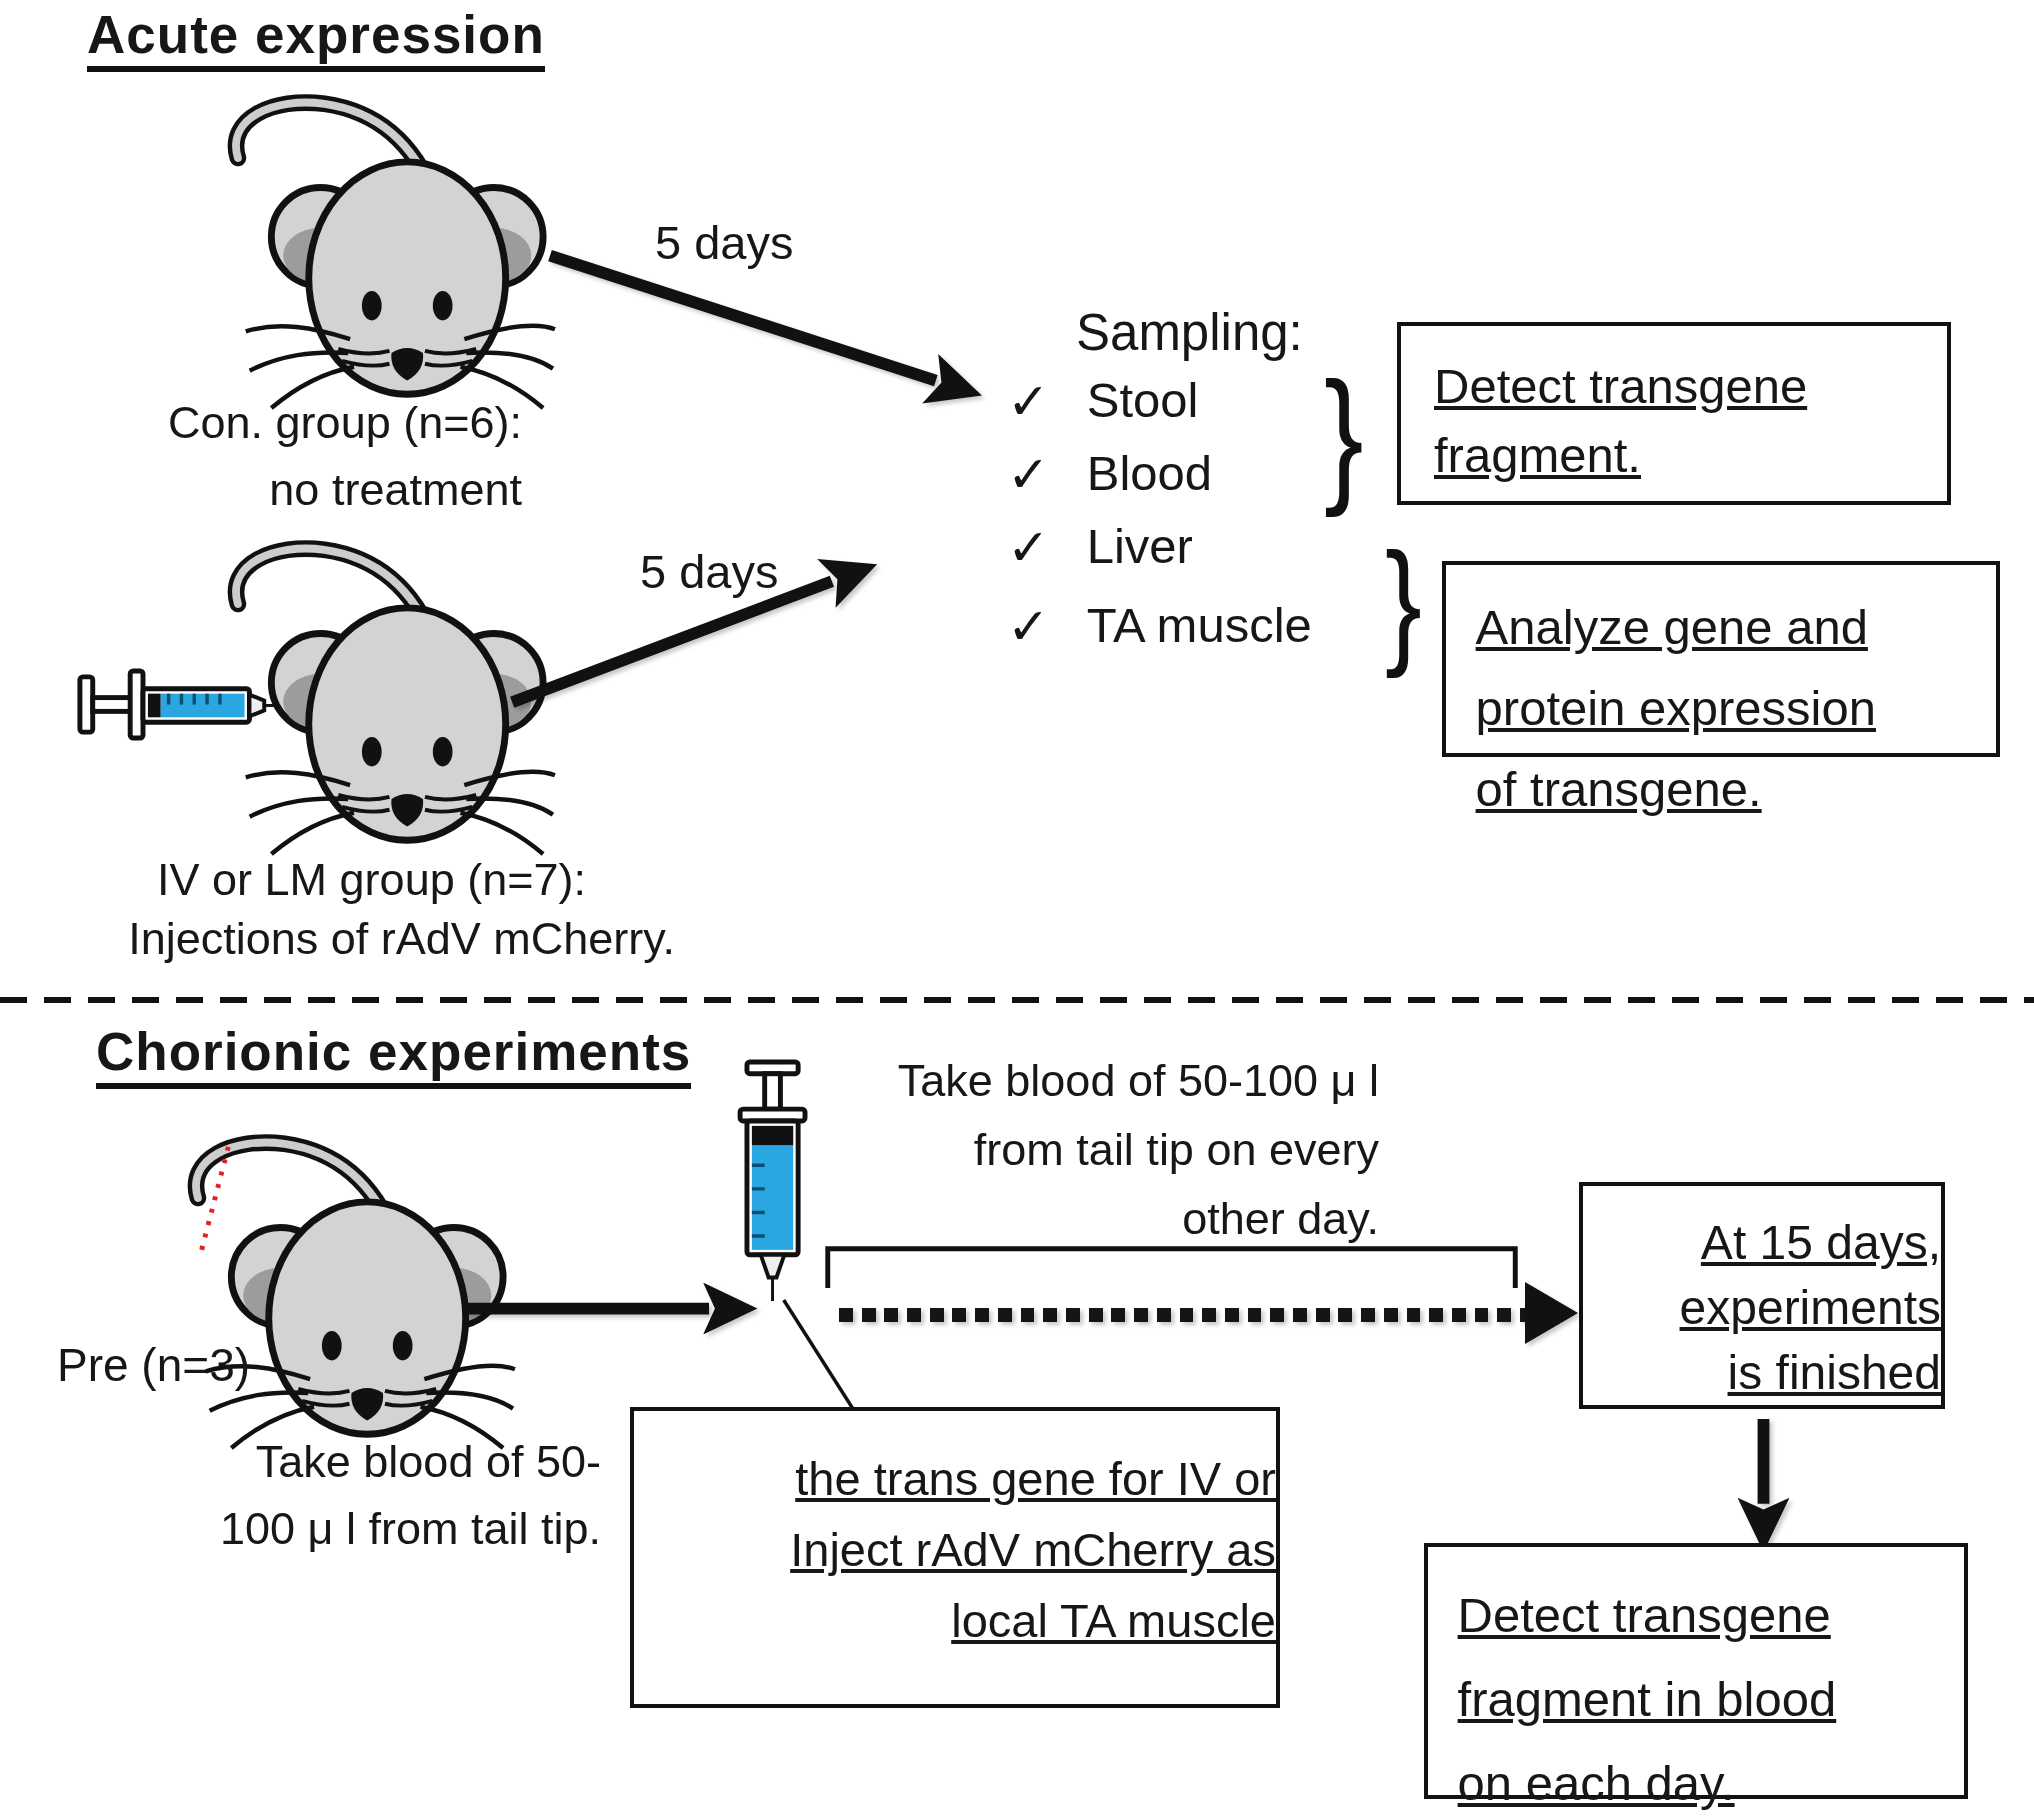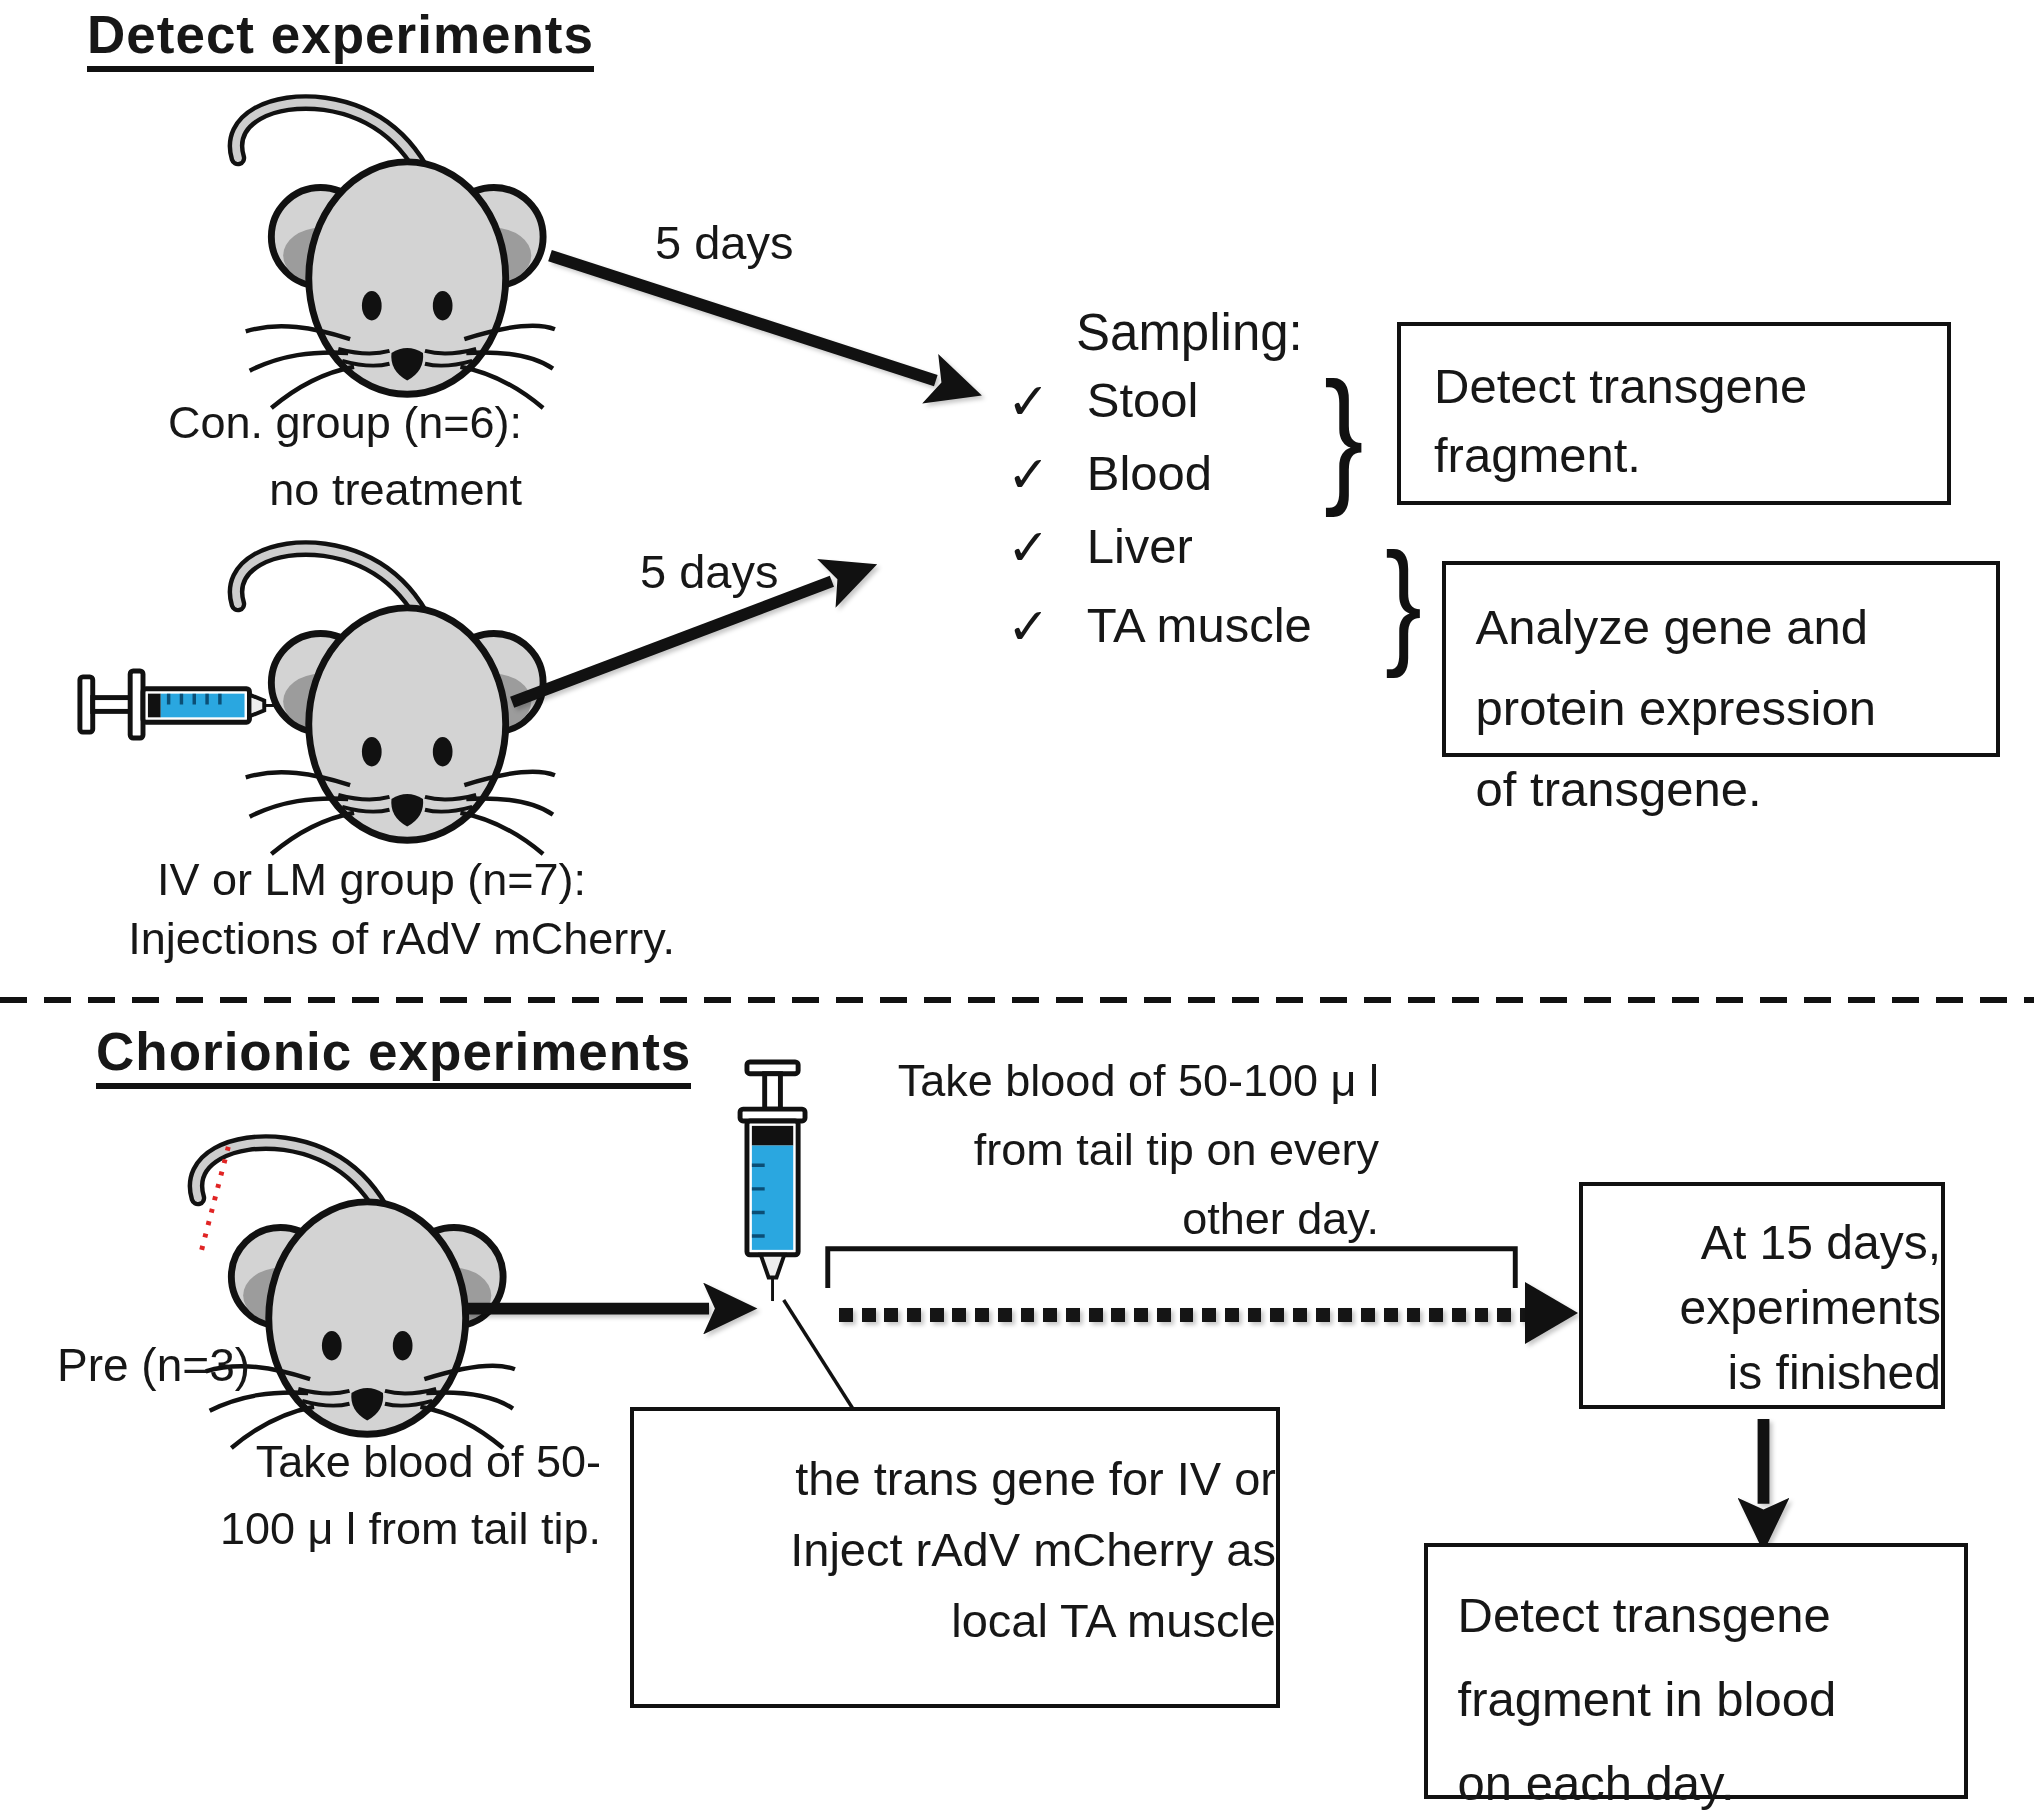--- a/index.html
+++ b/index.html
@@ -14,34 +14,34 @@
   }
   .plain{font-size:45px;line-height:1.45;}
   .centered{text-align:right;}
   .days-label{font-size:47px;text-align:left;}
   .sampling-head{font-size:51px;text-align:right;}
   .check-row{position:absolute;display:flex;align-items:flex-start;}
   .check-glyph{font-size:51px;line-height:1;margin-right:37px;}
   .check-label{font-size:49px;line-height:1;}
   .brace{font-size:148px;line-height:1;transform:scaleX(0.8);transform-origin:left top;color:#111;}
   .brace.small{font-size:138px;}
-  .outline-box{border:4.9px solid #111;background:#fff;box-sizing:border-box;}
+  .outline-box{border:4.9px solid #111;background:#fff;box-sizing:border-box;text-decoration:underline;}
   .box-line{white-space:nowrap;}
   .shadowed{filter:drop-shadow(3px 3.9px 2px rgba(0,0,0,0.22));}
   .dots{background:repeating-linear-gradient(90deg,#151515 0 13.8px,transparent 13.8px 22.7px);}
   .dot-head{width:0;height:0;border-left:53px solid #111;border-top:31.5px solid transparent;border-bottom:31.5px solid transparent;}
   .divider{background:repeating-linear-gradient(90deg,#111 0 26.6px,transparent 26.6px 44px);}
   svg{display:block;overflow:visible;}
 </style>
 </head>
 <body>
 
 <div class="stage">
 
-  <div class="abs section-title" style="left:87px;top:5.9px;">Detect experiments</div>
+  <div class="abs section-title" style="left:87px;top:5.9px;">Acute expression</div>
 
   <svg class="abs" style="left:222px;top:91px;" width="335" height="321" viewBox="0 0 340 326">
     <path d="M 16,68 C 4,28 52,6 104,13 C 160,21 196,56 216,108" fill="none" stroke="#111" stroke-width="17" stroke-linecap="round"></path>
     <path d="M 16,68 C 4,28 52,6 104,13 C 160,21 196,56 216,108" fill="none" stroke="#cdcdcd" stroke-width="8" stroke-linecap="round"></path>
     <circle cx="100" cy="148" r="50" fill="#d3d3d3" stroke="#111" stroke-width="7"></circle>
     <circle cx="276" cy="148" r="50" fill="#d3d3d3" stroke="#111" stroke-width="7"></circle>
     <ellipse cx="100" cy="167" rx="38" ry="28" fill="#9c9c9c"></ellipse>
     <ellipse cx="276" cy="167" rx="38" ry="28" fill="#9c9c9c"></ellipse>
     <ellipse cx="188" cy="190" rx="100" ry="118" fill="#d3d3d3" stroke="#111" stroke-width="7"></ellipse>
     <ellipse cx="152" cy="218" rx="10" ry="15" fill="#111"></ellipse>

